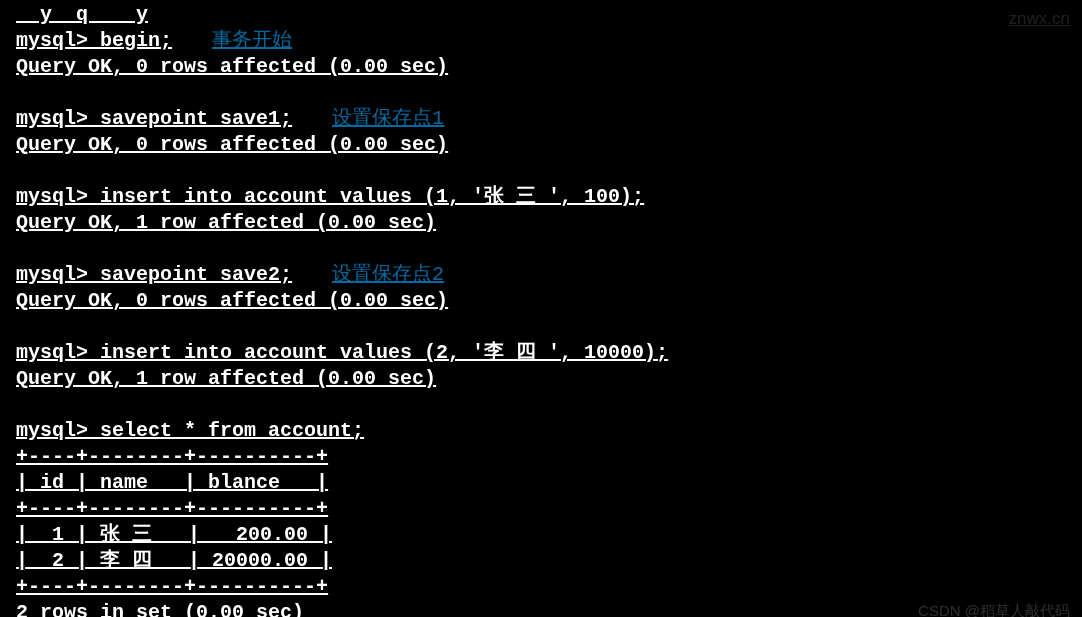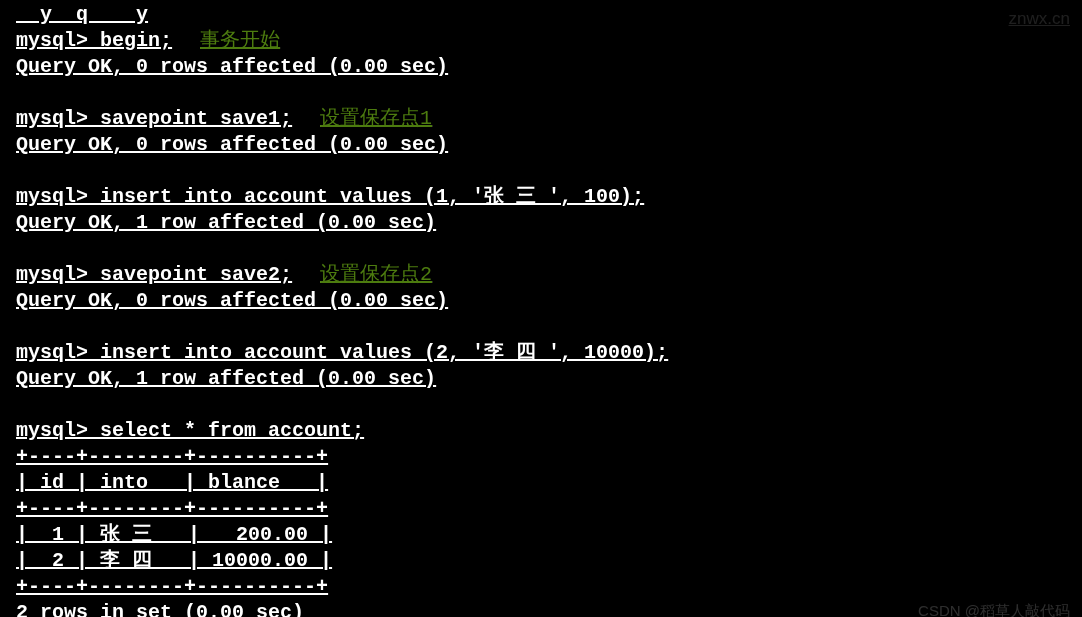--- a/index.html
+++ b/index.html
@@ -17,23 +17,23 @@
       padding: 2px 16px;
       line-height: 1.3;
       min-width: 1082px;
       position: relative;
       overflow: hidden;
     }
     .line {
       white-space: pre;
     }
     .annotation {
-      color: #4d7c0f;
+      color: #0369a1;
       font-weight: normal;
-      margin-left: 28px;
+      margin-left: 40px;
     }
     .blank-line {
       height: 26px;
     }
     .watermark-top {
       position: absolute;
       top: 8px;
       right: 12px;
       color: rgba(255, 255, 255, 0.12);
       font-size: 17px;
@@ -75,21 +75,21 @@
 
 <div class="blank-line"></div>
 
 <div class="line">mysql&gt; insert into account values (2, '李 四 ', 10000);</div>
 <div class="line">Query OK, 1 row affected (0.00 sec)</div>
 
 <div class="blank-line"></div>
 
 <div class="line">mysql&gt; select * from account;</div>
 <div class="line">+----+--------+----------+</div>
-<div class="line">| id | into   | blance   |</div>
+<div class="line">| id | name   | blance   |</div>
 <div class="line">+----+--------+----------+</div>
 <div class="line">|  1 | 张 三   |   200.00 |</div>
-<div class="line">|  2 | 李 四   | 10000.00 |</div>
+<div class="line">|  2 | 李 四   | 20000.00 |</div>
 <div class="line">+----+--------+----------+</div>
 <div class="line">2 rows in set (0.00 sec)</div>
 
 <div class="watermark-top">znwx.cn</div>
 <div class="watermark-bottom">CSDN @稻草人敲代码</div>
 
 </body></html>

